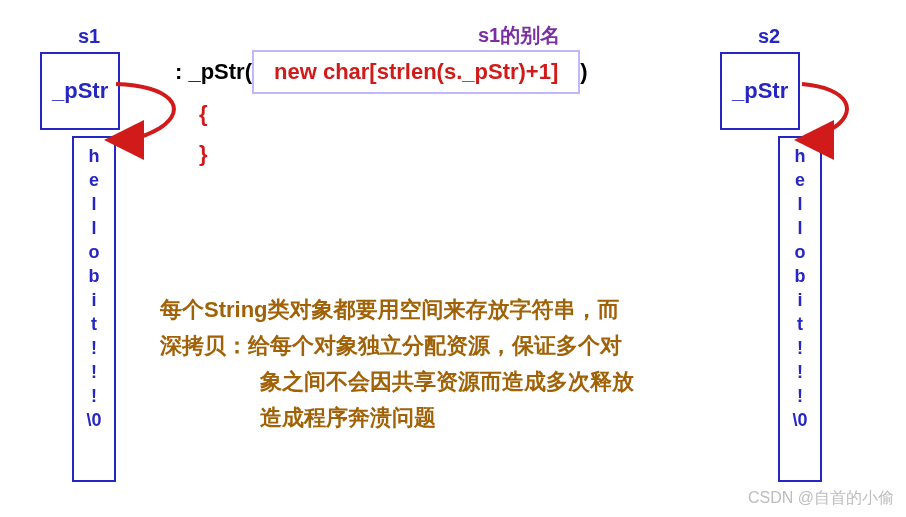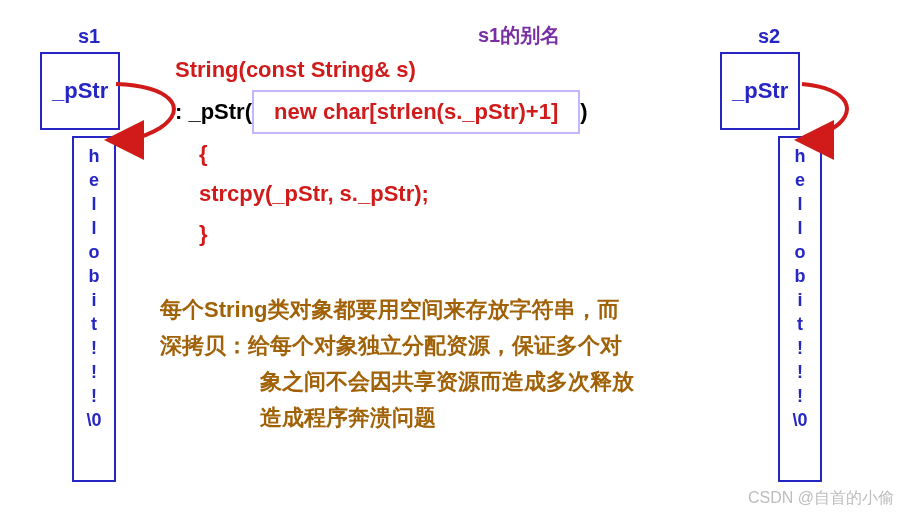--- a/index.html
+++ b/index.html
@@ -144,26 +144,24 @@
     <marker id="ah2" markerWidth="12" markerHeight="12" refX="8" refY="5" orient="auto">
       <path d="M0,0 L10,5 L0,10 Z" fill="#d11a1a"></path>
     </marker>
   </defs>
   <path d="M 42 6 C 90 10, 100 35, 70 52 C 58 60, 48 62, 42 62" stroke="#d11a1a" stroke-width="4" fill="none" marker-end="url(#ah2)"></path>
 </svg>
 
 <div class="alias-label" style="left:478px; top:22px;">s1的别名</div>
 
 <div class="code-block">
-  <div class="code-line">String(const String&amp; s)</div>
   <div class="code-line">
     <span class="code-purple">: _pStr(</span><span class="purple-rect">new char[strlen(s._pStr)+1]</span><span class="code-purple">)</span>
   </div>
   <div class="code-line" style="padding-left:24px;">{</div>
-  <div class="code-line" style="padding-left:24px;">strcpy(_pStr, s._pStr);</div>
   <div class="code-line" style="padding-left:24px;">}</div>
 </div>
 
 <div class="desc-block">
   <div>每个String类对象都要用空间来存放字符串，而</div>
   <div>深拷贝：给每个对象独立分配资源，保证多个对</div>
   <div style="padding-left:100px;">象之间不会因共享资源而造成多次释放</div>
   <div style="padding-left:100px;">造成程序奔溃问题</div>
 </div>
 

